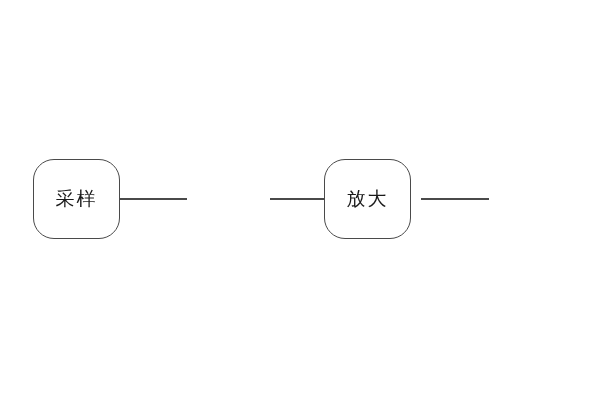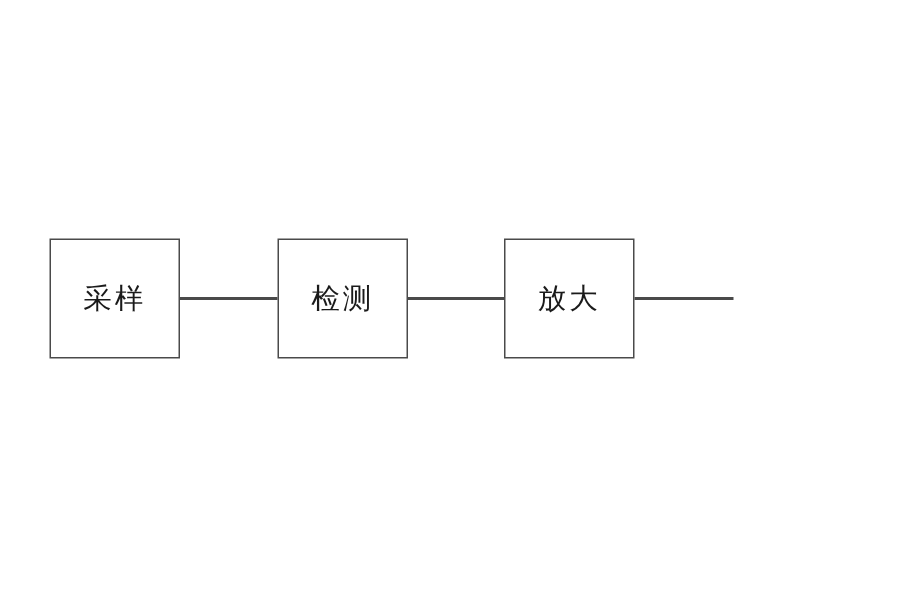--- a/index.html
+++ b/index.html
@@ -15,21 +15,21 @@
     font-family: "Liberation Sans", "DejaVu Sans", sans-serif;
     overflow: hidden;
   }
   .flow-node {
     position: absolute;
     top: 159px;
     width: 87px;
     height: 80px;
     box-sizing: border-box;
     border: 1.5px solid #4a4a4a;
-    border-radius: 0;
+    border-radius: 21px;
     background: #ffffff;
     display: flex;
     align-items: center;
     justify-content: center;
     z-index: 2;
   }
   .flow-node .node-label {
     font-size: 19px;
     color: #1a1a1a;
     letter-spacing: 2px;
@@ -37,40 +37,37 @@
   }
   .connector {
     position: absolute;
     top: 198px;
     height: 2px;
     background: #4a4a4a;
     z-index: 1;
   }
   #node-1 { left: 33px; }
   #node-2 { left: 185px; }
-  #node-3 { left: 336px; }
+  #node-3 { left: 324px; }
   #node-4 { left: 487px; }
   #conn-1 { left: 118px; width: 69px; }
   #conn-2 { left: 270px; width: 68px; }
   #conn-3 { left: 421px; width: 68px; }
 </style>
 </head>
 <body>
 
 <div id="canvas">
 
   <div class="flow-node" id="node-1">
     <span class="node-label">采样</span>
   </div>
 
   <div class="connector" id="conn-1"></div>
 
-  <div class="flow-node" id="node-2">
-    <span class="node-label">检测</span>
-  </div>
 
   <div class="connector" id="conn-2"></div>
 
   <div class="flow-node" id="node-3">
     <span class="node-label">放大</span>
   </div>
 
   <div class="connector" id="conn-3"></div>
 
 

